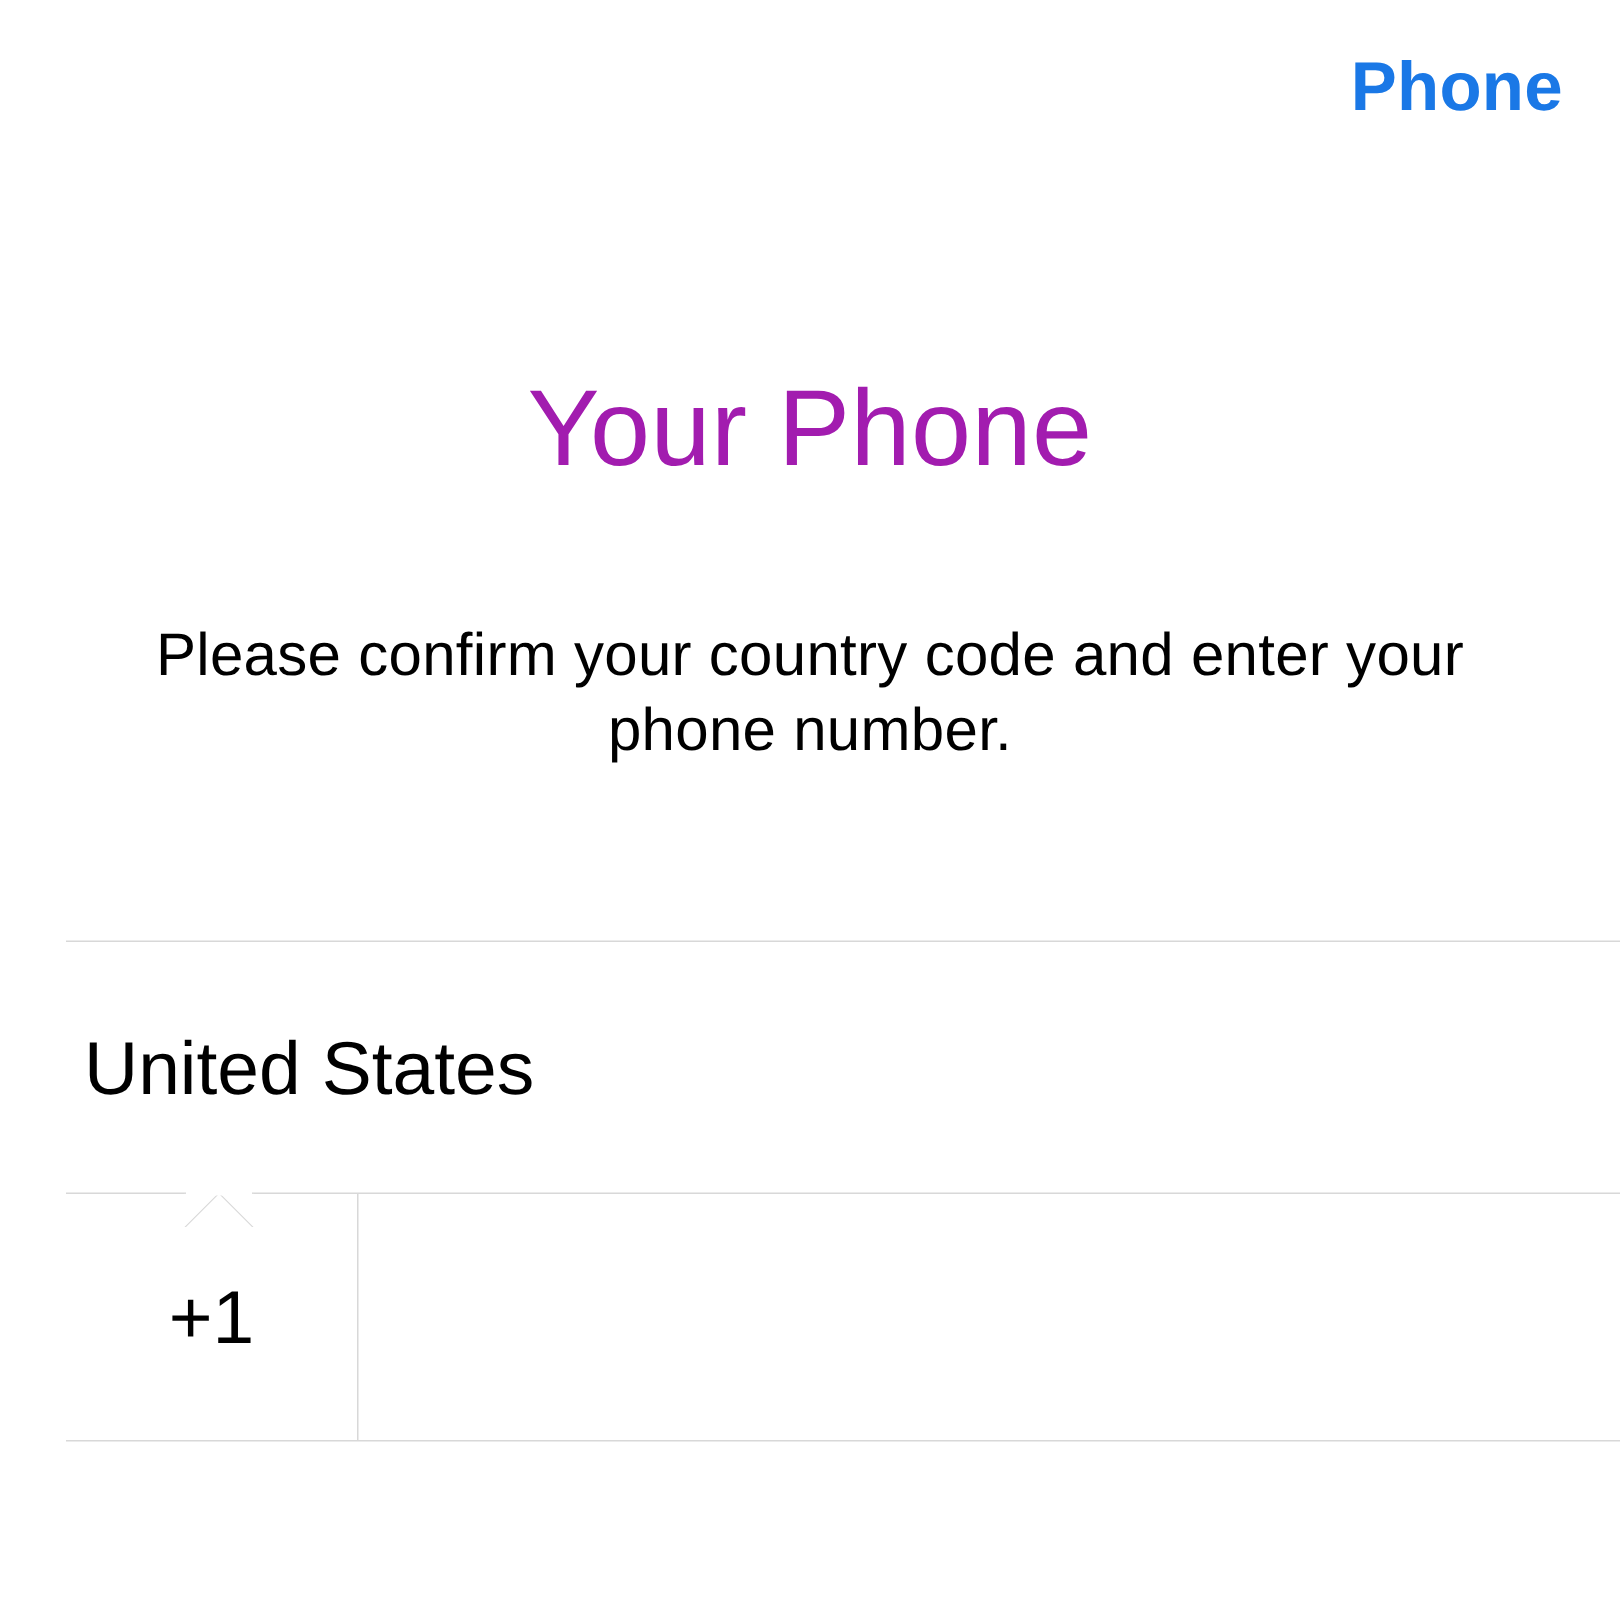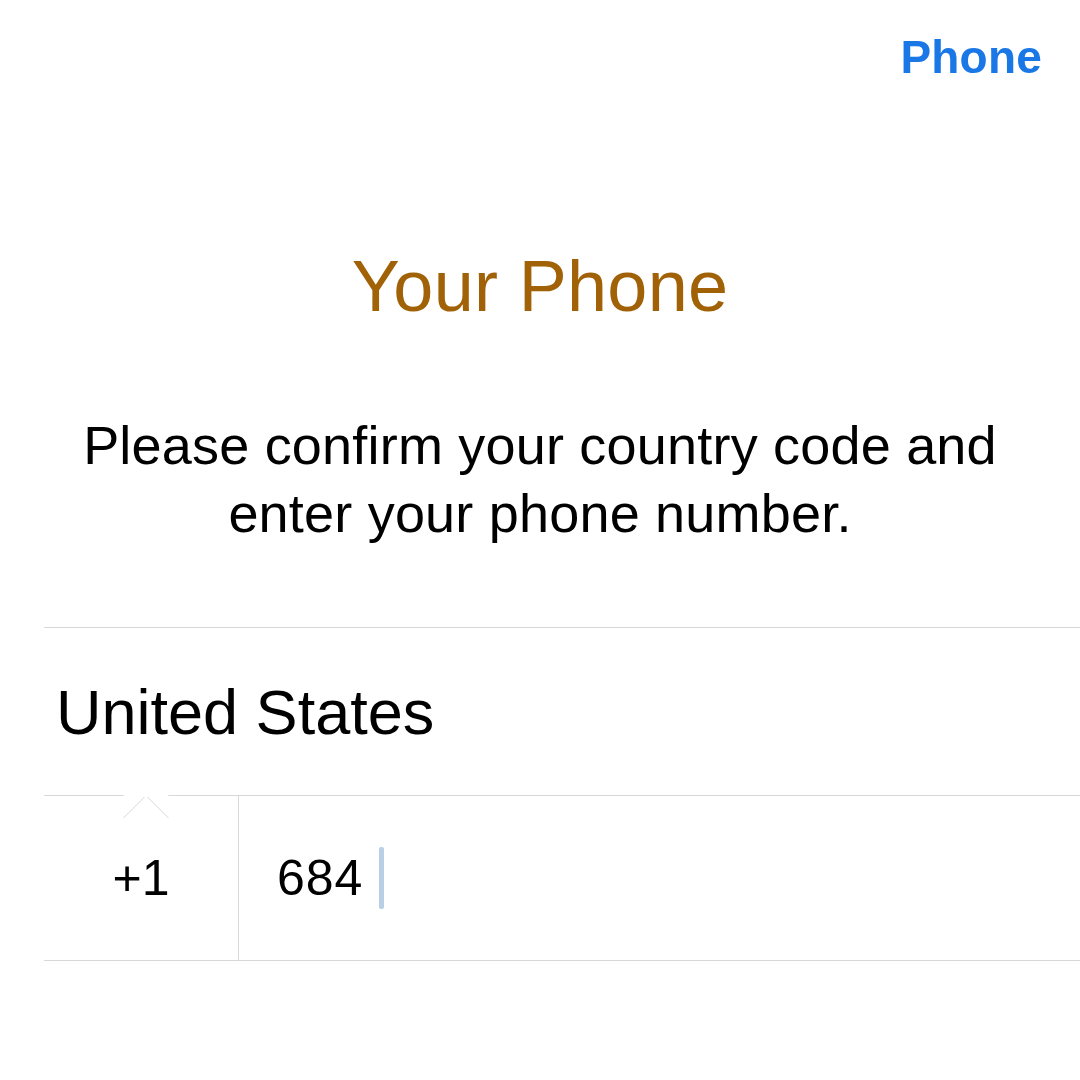--- a/index.html
+++ b/index.html
@@ -32,47 +32,47 @@
       position: absolute;
       top: 245px;
       left: 0;
       right: 0;
       text-align: center;
       padding: 0 60px;
     }
     .page-title {
       font-size: 72px;
       font-weight: 400;
-      color: #a16207;
+      color: #a21caf;
       letter-spacing: 0.3px;
     }
     .page-subtitle {
       margin-top: 85px;
-      font-size: 54px;
+      font-size: 40px;
       font-weight: 400;
       color: #000;
       line-height: 1.25;
       letter-spacing: 0.2px;
     }
     .country-section {
       position: absolute;
       top: 627px;
       left: 44px;
       right: 0;
       border-top: 1px solid #d8d8d8;
     }
     .country-row {
       display: flex;
       align-items: center;
       height: 168px;
       padding-left: 12px;
       cursor: pointer;
     }
     .country-name {
-      font-size: 63px;
+      font-size: 50px;
       font-weight: 400;
       color: #000;
     }
     .phone-section {
       position: absolute;
       top: 795px;
       left: 44px;
       right: 0;
       border-top: 1px solid #d8d8d8;
       border-bottom: 1px solid #d8d8d8;
@@ -169,19 +169,15 @@
   <div class="country-section">
     <div class="country-row">
       <span class="country-name">United States</span>
     </div>
   </div>
 
   <div class="phone-section">
     <div class="notch"></div>
     <div class="notch-cover"></div>
     <div class="dial-code-cell">+1</div>
-    <div class="phone-input-cell">
-      <input class="phone-input" type="text" value="684" style="">
-      <div class="caret"></div>
-    </div>
   </div>
 
 </div>
 
 </body></html>

